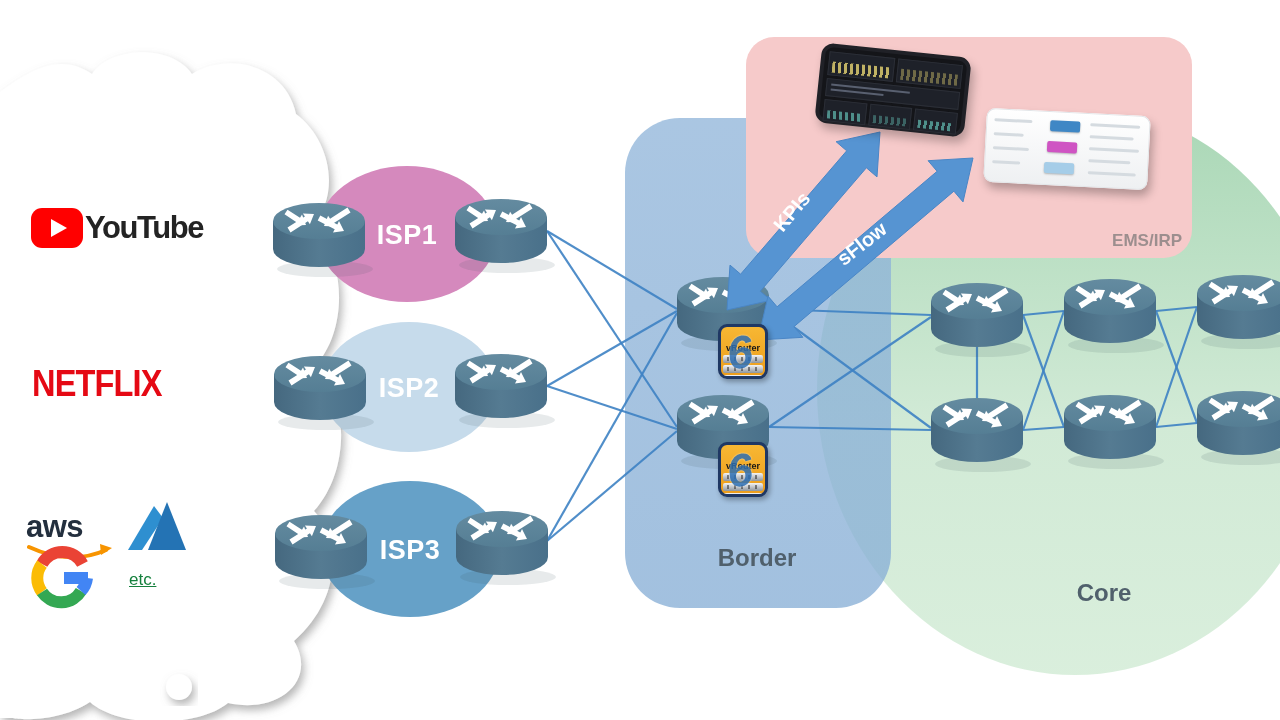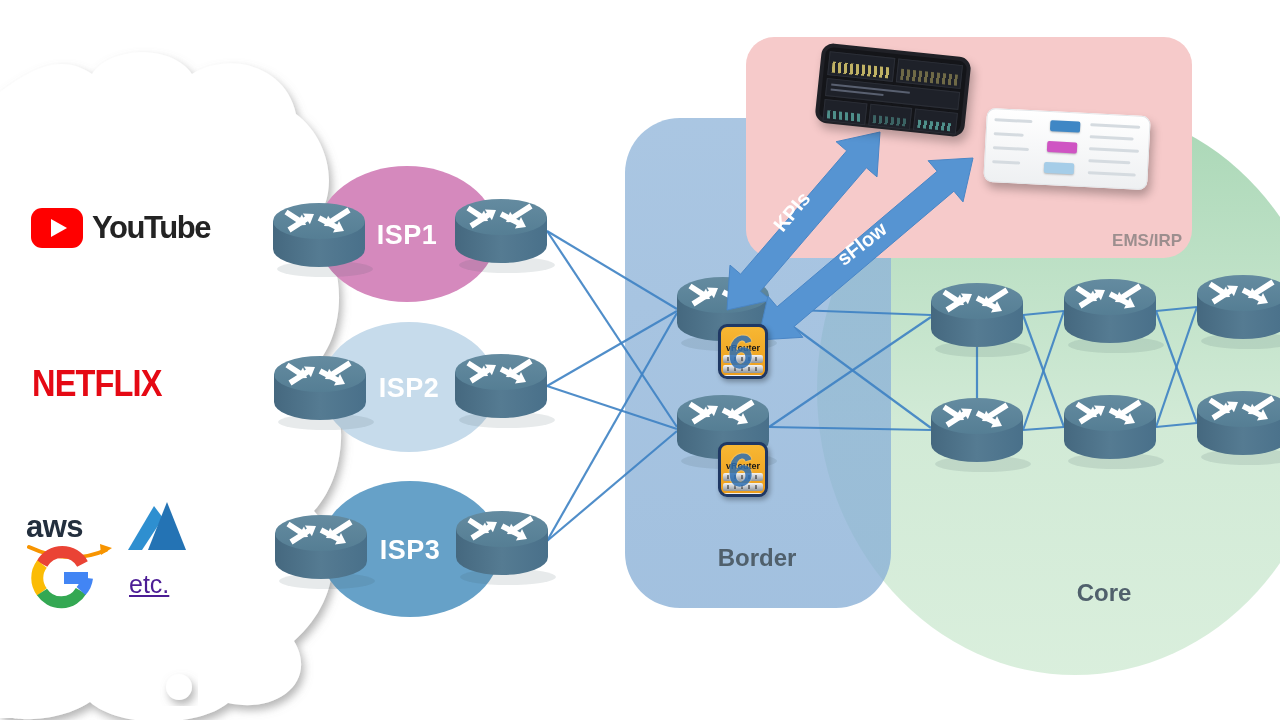--- a/index.html
+++ b/index.html
@@ -8,30 +8,30 @@
   .stage svg text{font-family:"Liberation Sans",sans-serif;}
   .lbl-isp{font-size:27px;font-weight:600;fill:#ffffff;letter-spacing:.5px;}
   .lbl-zone{font-size:24px;font-weight:700;fill:#50606c;}
   .lbl-ems{font-size:17px;font-weight:700;fill:#9c8e8e;}
   .lbl-arrow{font-size:20px;font-weight:700;fill:#ffffff;}
 
   .overlay{position:absolute;left:0;top:0;width:1280px;height:720px;pointer-events:none;}
   .overlay > *{position:absolute;}
 
   
-  .yt-wrap{left:31px;top:208px;display:flex;align-items:center;gap:9px;}
+  .yt-wrap{left:31px;top:208px;display:flex;align-items:center;gap:2px;}
   .yt-icon{width:52px;height:40px;background:#ff0000;border-radius:11px;position:relative;}
   .yt-icon:after{content:"";position:absolute;left:20px;top:11px;border-left:16px solid #fff;
                  border-top:9px solid transparent;border-bottom:9px solid transparent;}
   .yt-text{font-size:31px;font-weight:700;color:#232323;letter-spacing:-1.4px;}
   .netflix{left:32px;top:363px;font-size:37px;font-weight:800;color:#e50914;
            letter-spacing:-1px;transform:scaleX(.88);transform-origin:left center;}
   .aws-wrap{left:26px;top:512px;width:90px;}
   .aws-text{font-size:31px;font-weight:700;color:#232f3e;letter-spacing:-.5px;line-height:30px;}
-  .etc{left:129px;top:570px;font-size:25px;color:#4c1d95;text-decoration:underline;}
+  .etc{left:129px;top:570px;font-size:17px;color:#15803d;text-decoration:underline;}
 
   
   .dev-dark{left:818px;top:50px;width:150px;height:80px;transform:rotate(6deg);
             background:#141519;border:4px solid #202127;border-radius:12px;
             box-shadow:4px 6px 10px rgba(0,0,0,.25);padding:4px;box-sizing:border-box;}
   .dev-dark .drow{display:flex;gap:3px;margin-bottom:3px;}
   .dev-dark .p{background:#1e2129;border:1px solid #2b2e36;flex:1;position:relative;overflow:hidden;}
   .dev-dark .p.h22{height:22px;} .dev-dark .p.h16{height:16px;} .dev-dark .p.h20{height:20px;}
   .spark-y{position:absolute;left:3px;right:3px;bottom:2px;height:11px;
            background:repeating-linear-gradient(90deg,#c0b264 0 3px,transparent 3px 6px);}

